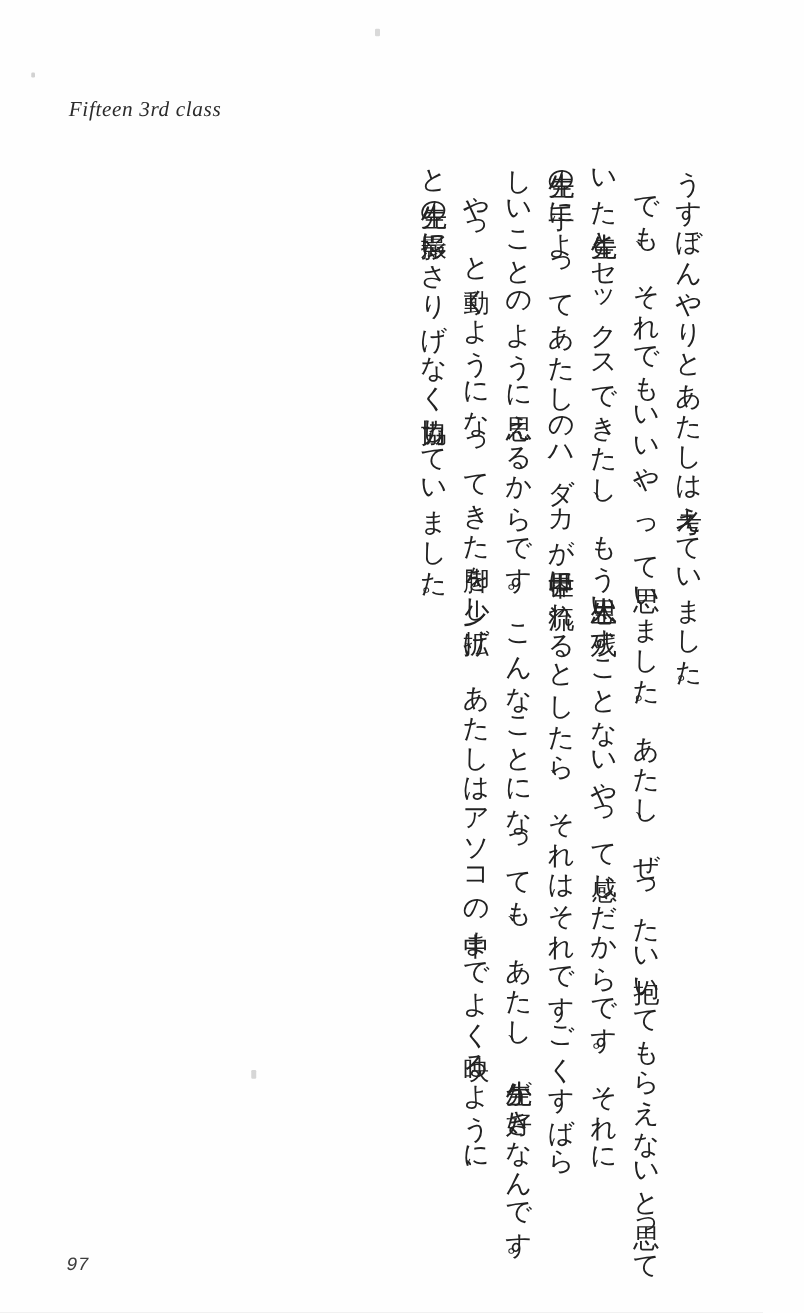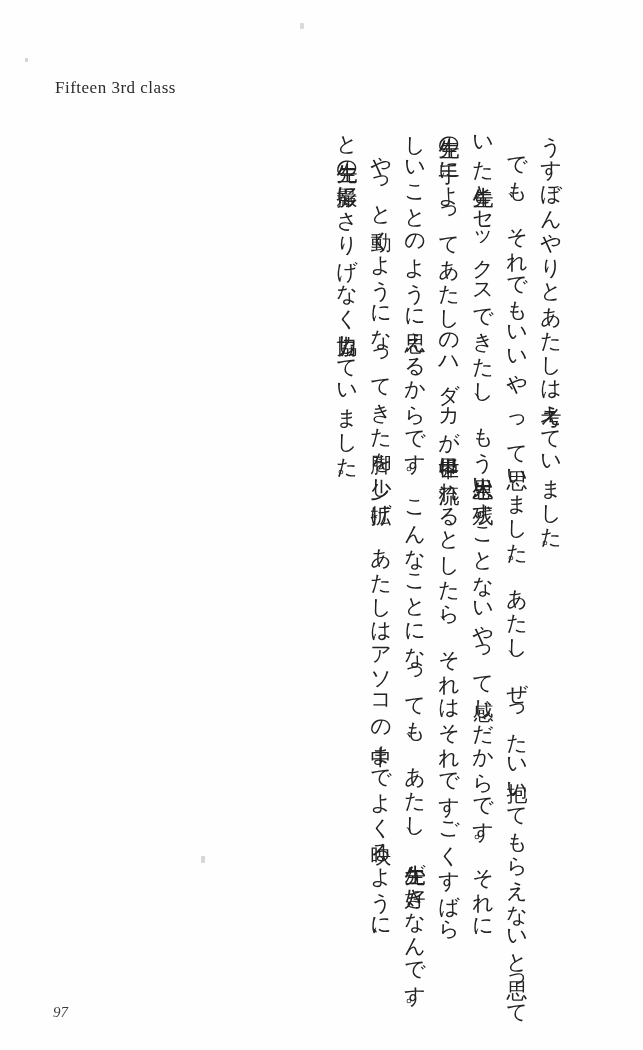--- a/index.html
+++ b/index.html
@@ -11,28 +11,30 @@
     overflow: hidden;
     font-family: "Liberation Serif", serif;
   }
   .running-header {
     position: absolute;
     left: 55px;
     top: 78px;
     font-size: 17px;
     letter-spacing: 0.5px;
     color: #2b2b2b;
+    font-style: italic;
   }
   .page-number {
     position: absolute;
     left: 53px;
     top: 1004px;
     font-size: 15px;
     font-style: italic;
     color: #3d3d3d;
+    font-family: Liberation Mono, monospace;
   }
   .vtext {
     position: absolute;
     top: 121px;
     right: 75px;
     writing-mode: vertical-rl;
     text-orientation: mixed;
     font-size: 21px;
     color: #222222;
     letter-spacing: 0.5px;

